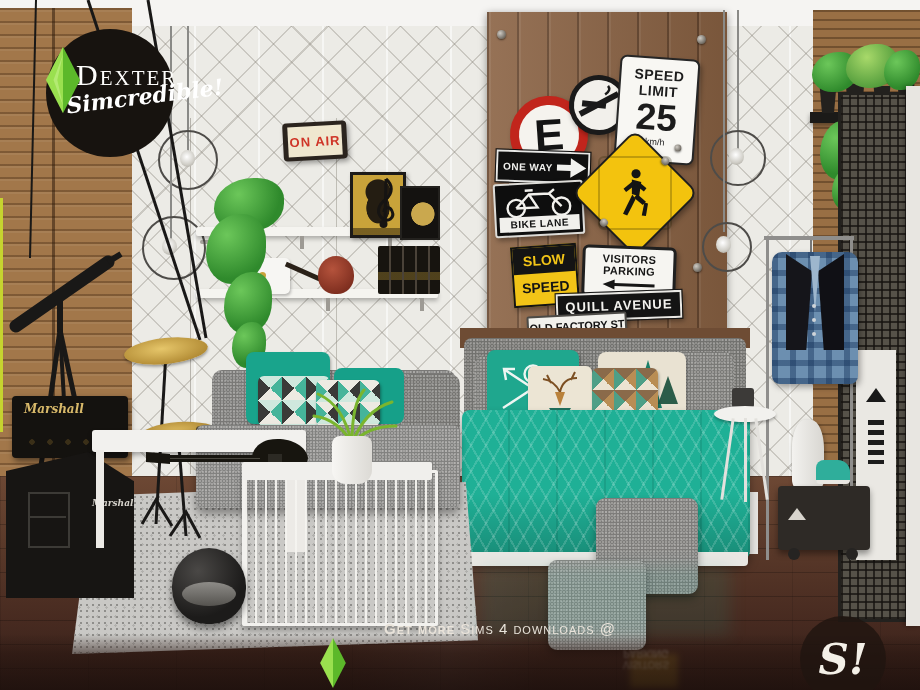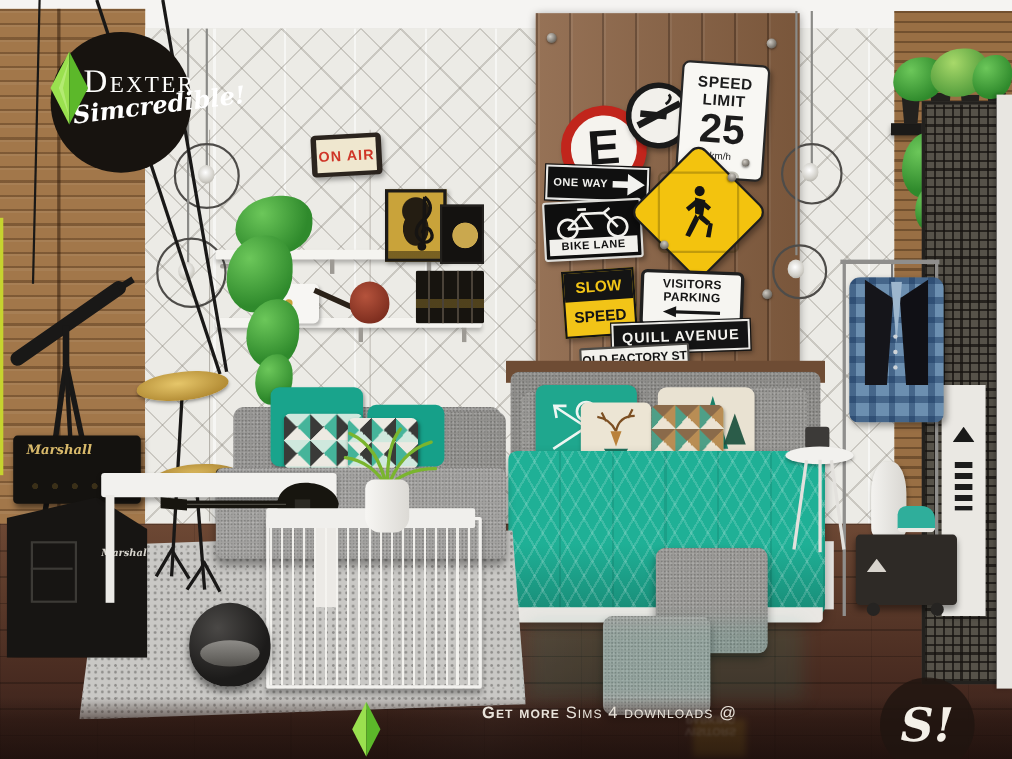--- a/index.html
+++ b/index.html
@@ -86,21 +86,21 @@
      linear-gradient(180deg,rgba(0,0,0,0) 55%,rgba(0,0,0,.22));box-shadow:0 6px 10px rgba(0,0,0,.35);}
   .pouf{border-radius:9px;box-shadow:0 5px 8px rgba(0,0,0,.35);}
   .plaid{background-color:#6c8fb0;background-image:
      repeating-linear-gradient(0deg,rgba(22,52,92,.45) 0 6px,transparent 6px 18px),
      repeating-linear-gradient(90deg,rgba(22,52,92,.45) 0 6px,transparent 6px 18px);}
   .mesh{background-color:#565249;background-image:
      repeating-linear-gradient(0deg,rgba(22,19,16,.75) 0 2px,transparent 2px 8px),
      repeating-linear-gradient(90deg,rgba(22,19,16,.75) 0 2px,transparent 2px 8px);}
   
   .footer-band{left:0;top:634px;width:920px;height:56px;background:linear-gradient(180deg,rgba(38,20,15,0) 0%,rgba(38,20,15,.55) 35%,rgba(26,13,10,.72) 100%);z-index:20;}
-  .footer-text{left:330px;top:640px;width:340px;text-align:right;z-index:21;color:#e9e3da;}
+  .footer-text{left:330px;top:620px;width:340px;text-align:center;z-index:21;color:#e9e3da;}
   .ft1{font-size:15px;font-variant:small-caps;letter-spacing:1px;}
   .ft1 b{font-weight:700;}
   .ft2{font-size:13px;letter-spacing:3.5px;color:#ddd5cb;margin-top:2px;}
   .badge{left:800px;top:616px;width:86px;height:86px;border-radius:50%;background:rgba(32,21,16,.82);display:flex;align-items:center;justify-content:center;z-index:21;}
   .badge span{color:#f4f0e8;font-family:"DejaVu Serif",serif;font-style:italic;font-weight:700;font-size:42px;}
   .refl{position:absolute;transform:scaleY(-1);filter:blur(1.2px);opacity:.32;color:#efe9df;font-weight:800;text-align:center;z-index:19;}
 </style>
 </head>
 <body>
 

